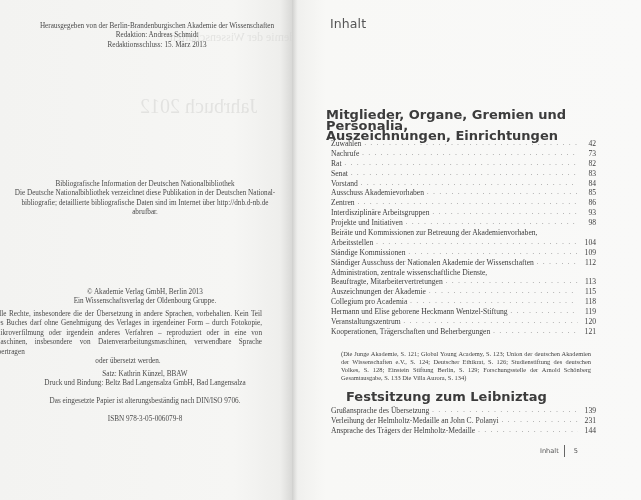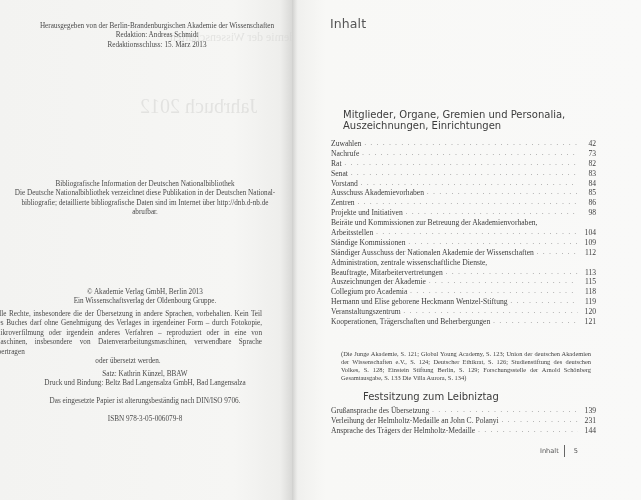--- a/index.html
+++ b/index.html
@@ -32,22 +32,22 @@
   .lblock div { white-space: nowrap; }
   .rights { position: absolute; left: -6px; width: 268px; font-size: 7.2px; line-height: 9.4px; text-align: justify; color: #4a4a4a; }
   .rights .last { text-align: center; }
   
   .toc-title {
     position: absolute; left: 330px; top: 16px;
     font-family: "DejaVu Sans", sans-serif; font-size: 12.5px; color: #555;
     letter-spacing: .1px;
   }
   .sec-head {
-    position: absolute; left: 343px; font-family: "DejaVu Sans", sans-serif;
-    font-weight: normal; font-size: 10px; line-height: 10.5px; color: #3c3c3c;
+    position: absolute; left: 326px; font-family: "DejaVu Sans", sans-serif;
+    font-weight: bold; font-size: 13px; line-height: 10.5px; color: #3c3c3c;
   }
   .toc { position: absolute; left: 331px; width: 265px; font-size: 7.6px; color: #3e3e3e; }
   .row { position: relative; height: 9.9px; line-height: 9.9px; display: flex; }
   .row .t { white-space: nowrap; background: transparent; padding-right: 1px; }
   .row .dots {
     flex: 1; overflow: hidden; white-space: nowrap; color: #777; letter-spacing: 1.6px;
     font-size: 6px; padding-left: 2px;
   }
   .row .p { width: 18px; text-align: right; white-space: nowrap; }
   .row.plain .dots { visibility: hidden; }
@@ -148,20 +148,25 @@
         <span class="t">Ausschuss Akademievorhaben</span>
         <span class="dots">. . . . . . . . . . . . . . . . . . . . . . . . . . . . . . . . . . . . . . . . . . . . . . . .</span>
         <span class="p">85</span>
       </div>
     <div class="row">
         <span class="t">Zentren</span>
         <span class="dots">. . . . . . . . . . . . . . . . . . . . . . . . . . . . . . . . . . . . . . . . . . . . . . . .</span>
         <span class="p">86</span>
       </div>
     <div class="row">
+        <span class="t">Interdisziplinäre Arbeitsgruppen</span>
+        <span class="dots">. . . . . . . . . . . . . . . . . . . . . . . . . . . . . . . . . . . . . . . . . . . . . . . .</span>
+        <span class="p">93</span>
+      </div>
+    <div class="row">
         <span class="t">Projekte und Initiativen</span>
         <span class="dots">. . . . . . . . . . . . . . . . . . . . . . . . . . . . . . . . . . . . . . . . . . . . . . . .</span>
         <span class="p">98</span>
       </div>
     <div class="row plain">
         <span class="t">Beiräte und Kommissionen zur Betreuung der Akademienvorhaben,</span>
         <span class="dots"></span>
         <span class="p"></span>
       </div>
     <div class="row">

